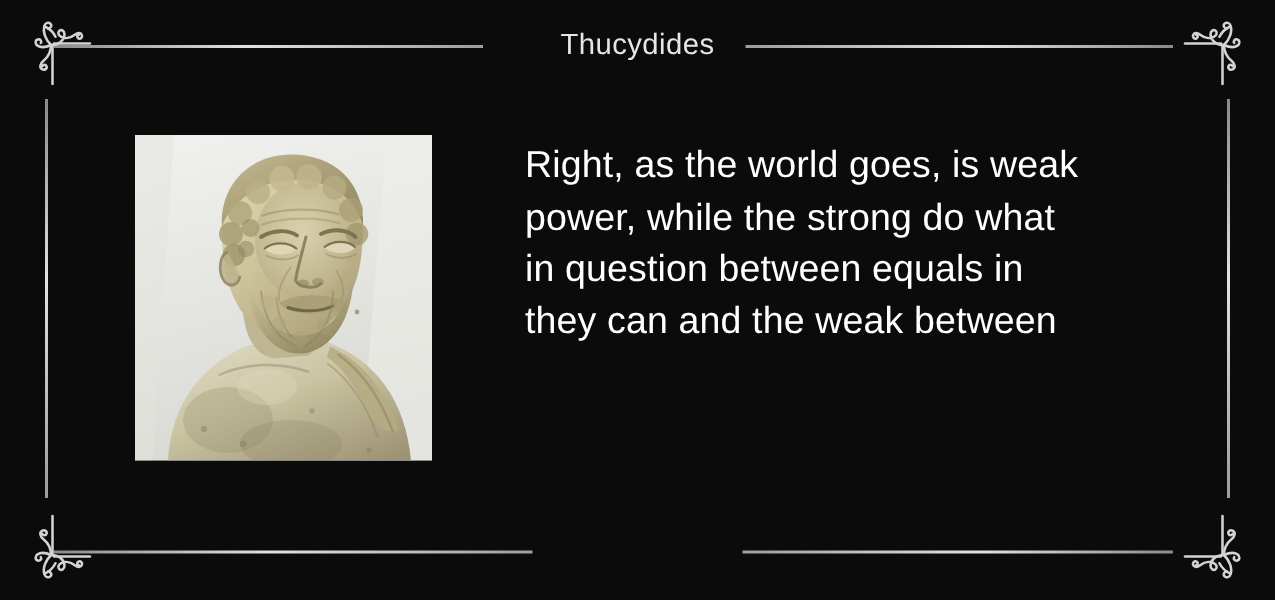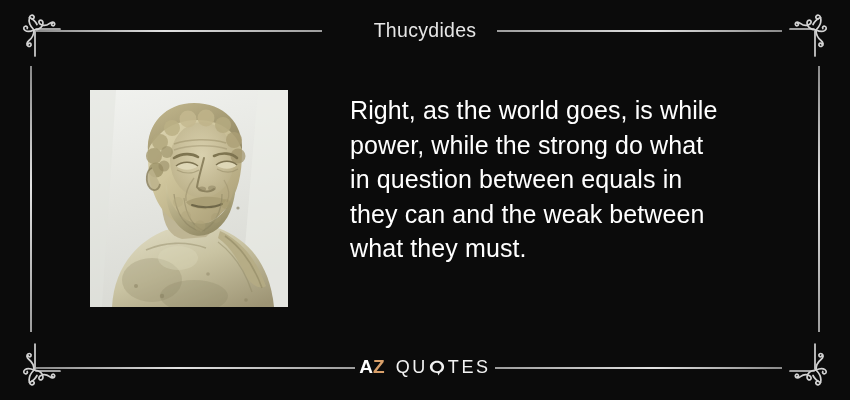--- a/index.html
+++ b/index.html
@@ -306,33 +306,20 @@
 
       <circle cx="148" cy="118" r="1.6" fill="#6f6749" opacity="0.55"></circle>
       <circle cx="46" cy="196" r="2" fill="#6f6749" opacity="0.35"></circle>
       <circle cx="118" cy="184" r="1.8" fill="#6f6749" opacity="0.3"></circle>
       <circle cx="72" cy="206" r="2.2" fill="#6f6749" opacity="0.3"></circle>
       <circle cx="156" cy="210" r="1.8" fill="#6f6749" opacity="0.28"></circle>
     </svg>
   </div>
 
   <div class="quote-text">
-    <span class="qline">Right, as the world goes, is while</span>
+    <span class="qline">Right, as the world goes, is weak</span>
     <span class="qline">power, while the strong do what</span>
     <span class="qline">in question between equals in</span>
     <span class="qline">they can and the weak between</span>
-    <span class="qline">what they must.</span>
-  </div>
-
-  <div class="brand">
-    <span class="brand-inner">
-      <span class="brand-a">A</span><span class="brand-z">Z</span><span class="brand-q-pre">QU</span><span class="brand-bubble">
-        <svg width="16" height="16" viewBox="0 0 16 16">
-          <path d="M8 0.8 C11.9 0.8 15.1 3.5 15.1 7 C15.1 9.6 13.4 11.8 10.9 12.8
-                   L9.4 15.6 L8.6 12.9 C8.4 12.95 8.2 12.96 8 12.96
-                   C4.1 12.96 0.9 10.4 0.9 7 C0.9 3.5 4.1 0.8 8 0.8 Z" fill="#f2f2f2"></path>
-          <ellipse cx="8" cy="7" rx="4.5" ry="4.3" fill="#0b0b0b"></ellipse>
-        </svg>
-      </span><span class="brand-q-post">TES</span>
-    </span>
-  </div>
+  </div>
+
 
 </div>
 
 </body></html>

